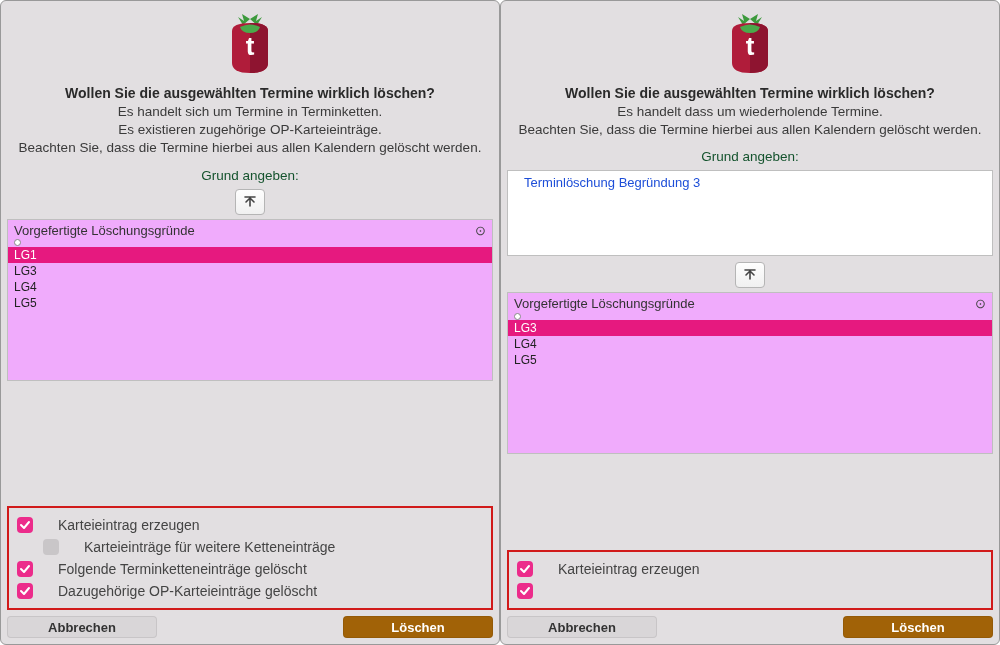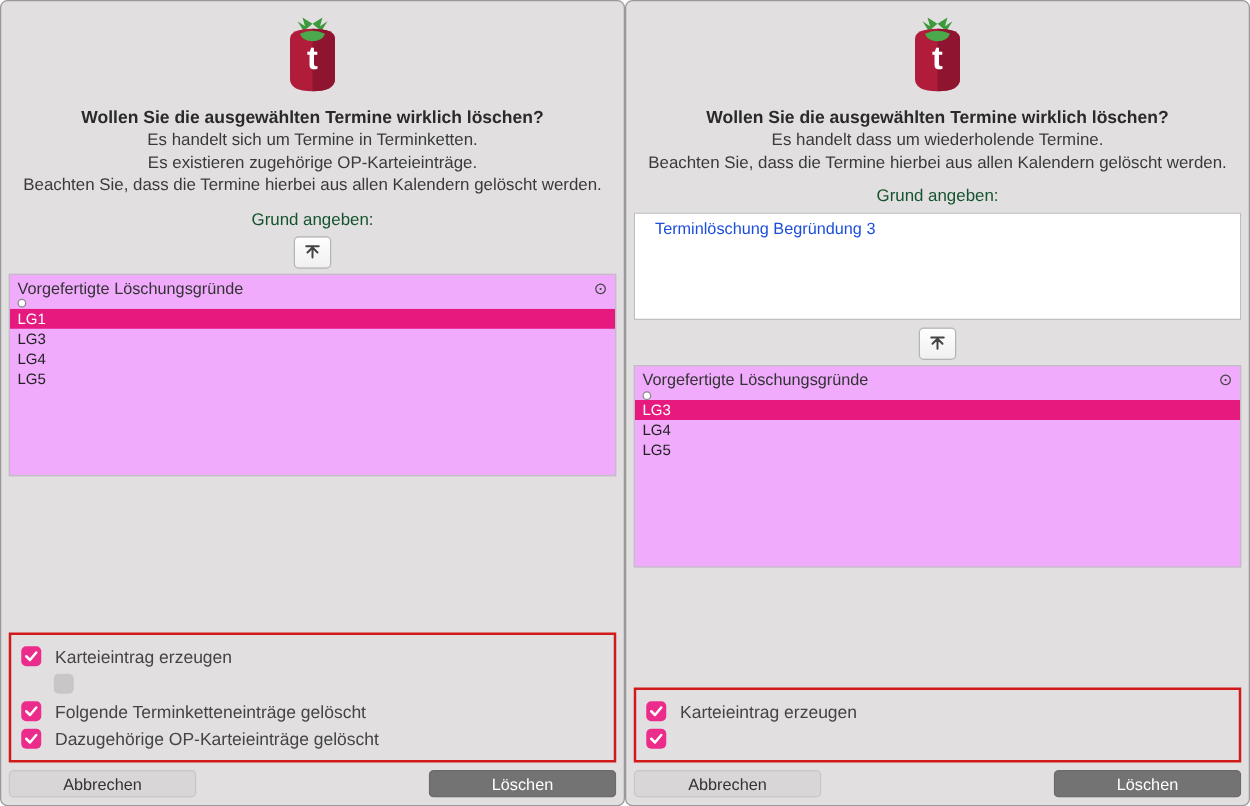--- a/index.html
+++ b/index.html
@@ -67,39 +67,40 @@
   .reasons-list { flex:1; overflow:auto; }
   .reason-row { padding: 1px 6px; font-size: 12px; color: #222; }
   .reason-row.selected { background: #e6197f; color: #fff; }
   .checks {
     margin-top: auto;
     padding: 6px 4px 6px 4px;
   }
   .checks.boxed {
     border: 2px solid #d11a1a;
   }
-  .check-row { display:flex; align-items:center; gap:11px; padding: 3px 4px; font-size: 14px; color:#444;}
+  .check-row { display:flex; align-items:center; gap:25px; padding: 3px 4px; font-size: 14px; color:#444;}
   .check-row.indent { padding-left: 30px; }
   .chk {
     width: 16px; height: 16px; border-radius: 4px;
     display:flex; align-items:center; justify-content:center;
     flex-shrink:0;
   }
   .chk.checked { background: #ec2c8b; }
   .chk.unchecked { background: #c9c6c8; }
   .chk svg { width: 12px; height: 12px; }
   .button-row { display:flex; justify-content: space-between; margin-top: 6px; gap:8px;}
   .btn {
     height: 22px; border-radius: 4px; font-size: 13px;
     display:flex; align-items:center; justify-content:center;
     cursor:pointer; min-width: 150px;
     border: 1px solid rgba(0,0,0,0.08);
+    font-weight: bold;
   }
   .btn.cancel { background: #d9d6d8; color:#333; }
-  .btn.delete { background: #737373; color:#fff; }
+  .btn.delete { background: #a16207; color:#fff; }
 </style>
 </head>
 <body>
 
 <div class="dialog">
   <div class="logo-row">
     <svg class="logo" viewBox="0 0 56 64">
       <path d="M28 6 L36 1 L34 8 L40 4 L35 12" fill="#3c9a3c"></path>
       <path d="M28 6 L20 1 L22 8 L16 4 L21 12" fill="#3c9a3c"></path>
       <path d="M10 18 Q10 10 28 10 Q46 10 46 18 L46 50 Q46 60 28 60 Q10 60 10 50 Z" fill="#b01c3a"></path>
@@ -140,20 +141,21 @@
     <div class="check-row">
       <div class="chk checked">
           <svg viewBox="0 0 12 12">
             <path d="M2 6 L5 9 L10 3" stroke="#fff" stroke-width="2" fill="none" stroke-linecap="round" stroke-linejoin="round"></path>
           </svg>
         </div>
       <span>Karteieintrag erzeugen</span>
     </div>
     <div class="check-row indent">
       <div class="chk unchecked"></div>
+      <span>Karteieinträge für weitere Ketteneinträge</span>
     </div>
     <div class="check-row">
       <div class="chk checked">
           <svg viewBox="0 0 12 12">
             <path d="M2 6 L5 9 L10 3" stroke="#fff" stroke-width="2" fill="none" stroke-linecap="round" stroke-linejoin="round"></path>
           </svg>
         </div>
       <span>Folgende Terminketteneinträge gelöscht</span>
     </div>
     <div class="check-row">

